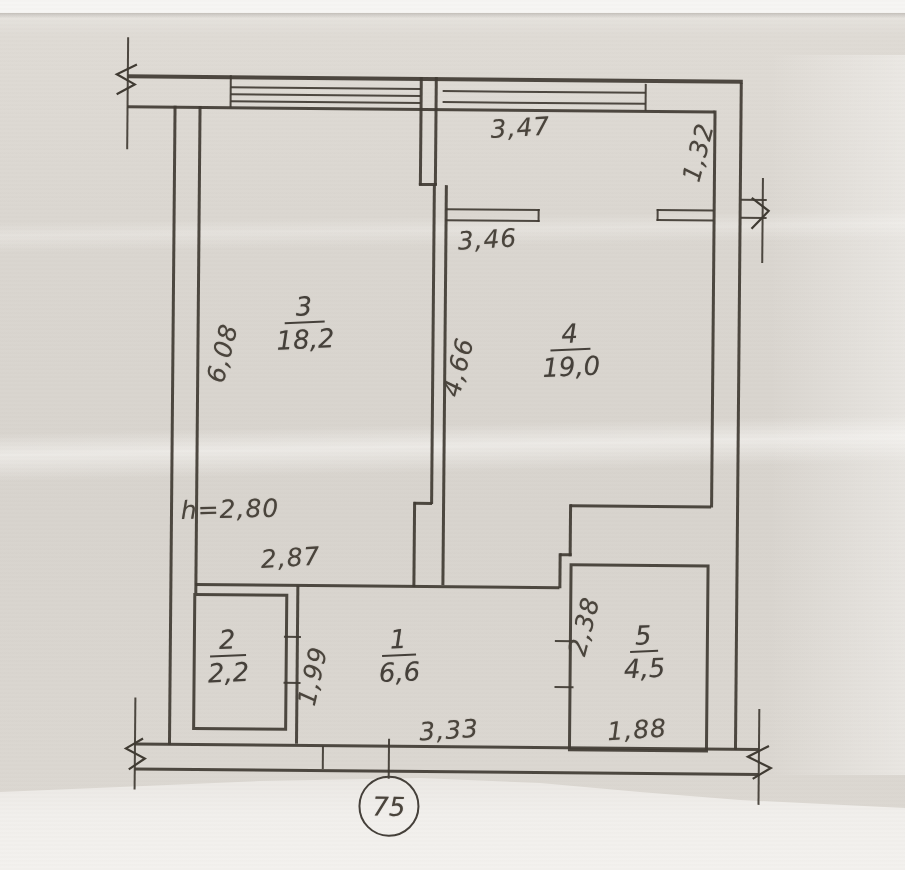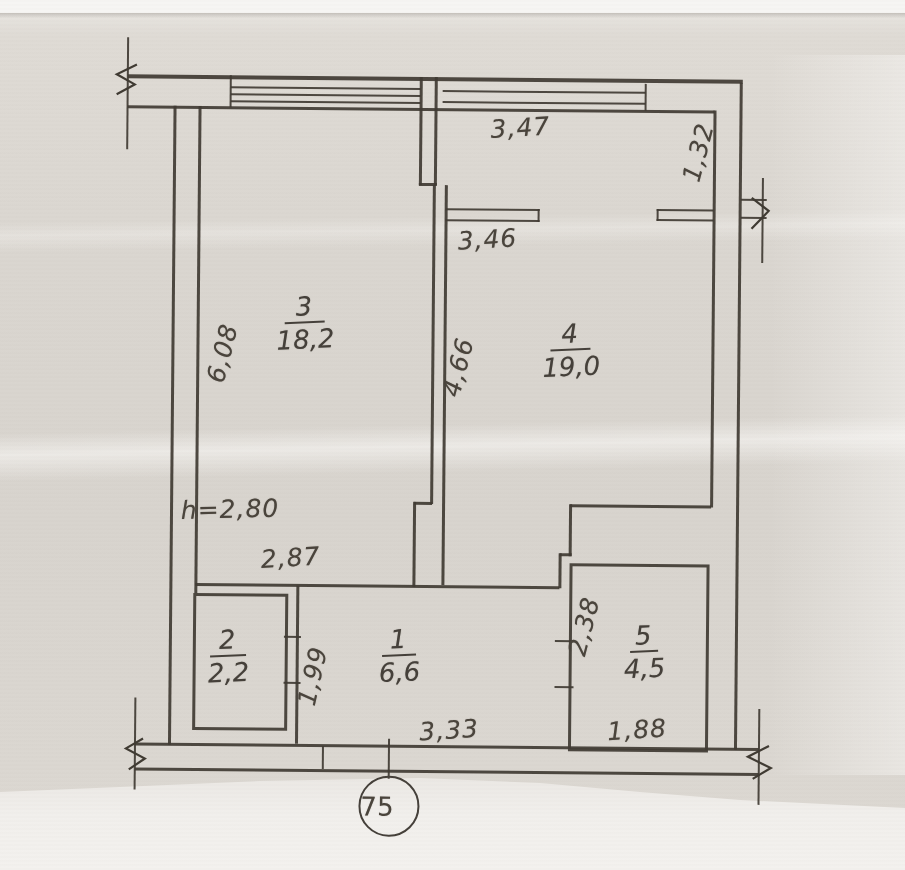--- a/index.html
+++ b/index.html
@@ -32,22 +32,22 @@
   .room-label{
     position:absolute;display:flex;flex-direction:column;align-items:center;
     transform:translate(-50%,-50%) rotate(-3deg);color:#45403a;
     text-shadow:0 0 1px rgba(69,64,58,.45);}
   .rl-num{font-style:italic;font-size:26px;line-height:1;}
   .rl-bar{width:40px;height:2px;background:#45403a;margin:2px 0 3px;}
   .rl-area{font-style:italic;font-size:26px;line-height:1;}
   .box{position:absolute;border:3px solid #403b33;background:transparent;opacity:.92;}
   #axis-circle{
     position:absolute;left:392px;top:806px;width:57px;height:57px;margin:-30px 0 0 -30px;
-    border:2.5px solid #45403a;border-radius:50%;display:flex;align-items:center;
-    color:#4a443c;font-size:26px;background:transparent;
+    border:2.5px solid #45403a;border-radius:50%;display:flex;align-items:center;justify-content:center;
+    color:#4a443c;font-style:italic;font-size:26px;background:transparent;
     text-shadow:0 0 1px rgba(74,68,60,.45);}
   svg.brk{position:absolute;overflow:visible;}
   svg.brk polyline{fill:none;stroke:#403b33;stroke-width:2.2;}
 </style>
 </head>
 <body>
 
 <div id="scan">
 
   <div class="layer" id="top-strip"></div>

